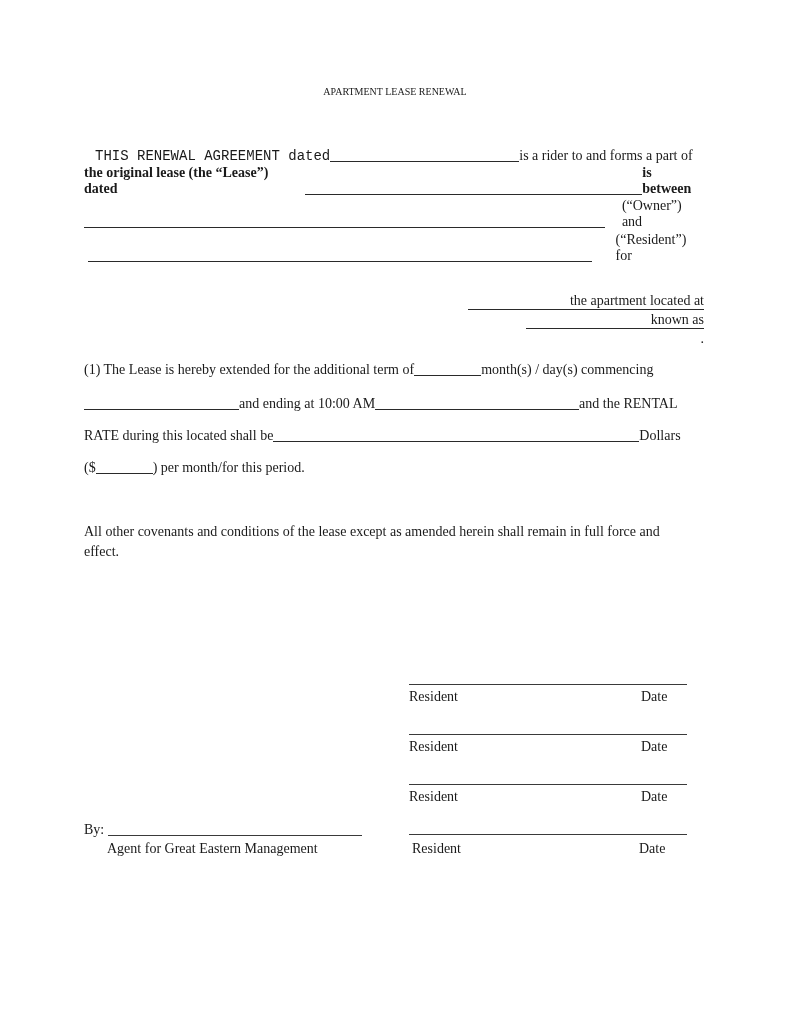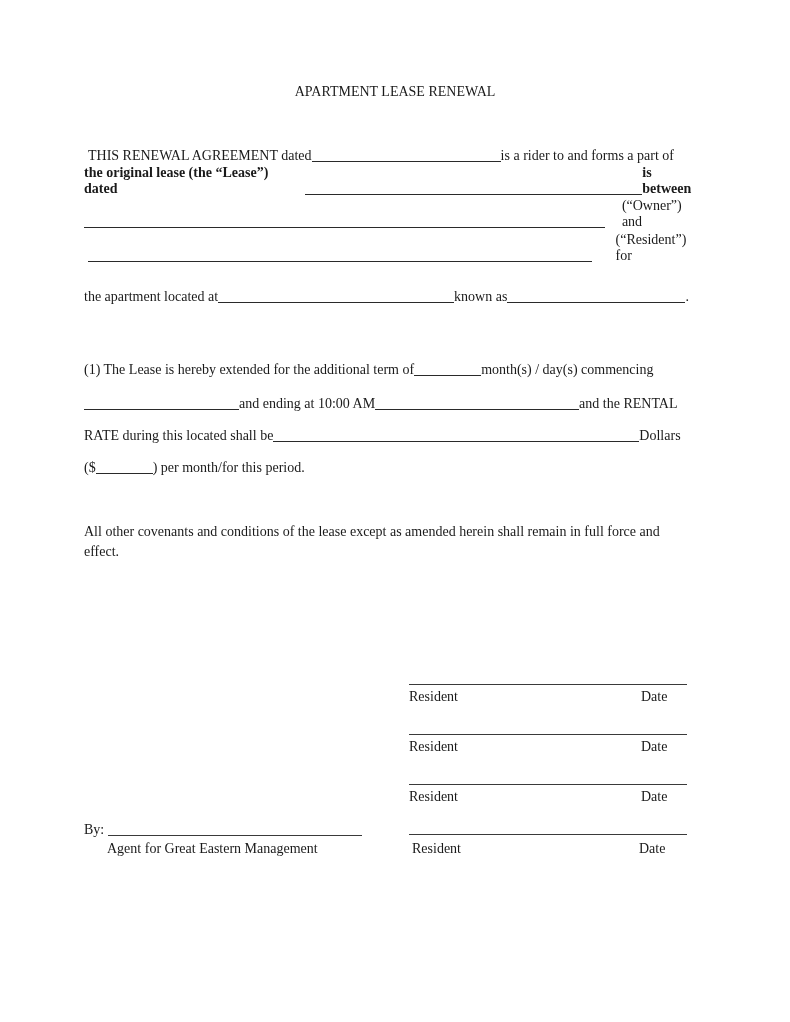--- a/index.html
+++ b/index.html
@@ -1,54 +1,54 @@
 <!DOCTYPE html>
 <html><head>
   <meta charset="utf-8">
   <style>
     html, body { margin:0; padding:0; background:#ffffff; }
     body { width:790px; height:1022px; position:relative; overflow:hidden;
            font-family:"Liberation Serif", "DejaVu Serif", serif; color:#1a1a1a; font-size:14px; }
     .abs { position:absolute; white-space:nowrap; line-height:16px; }
-    .title { left:0; width:790px; text-align:center; top:84px; font-size:14px; }
+    .title { left:0; width:790px; text-align:center; top:84px; font-size:10px; }
     .line { display:flex; align-items:flex-end; position:absolute; left:84px; width:620px; height:18px; }
     .blank { border-bottom:1px solid #2a2a2a; height:14px; display:inline-block; margin-bottom:2px; }
     .txt { line-height:16px; }
     .sig { position:absolute; border-top:1px solid #3a3a3a; height:0; }
   </style>
 </head>
 <body>
 
 <div>
 
   <div class="abs title">APARTMENT LEASE RENEWAL</div>
 
   <div class="line" style="top:146px;">
-    <span class="txt" style="margin-left:4px;">THIS RENEWAL AGREEMENT dated</span>
+    <span class="txt" style="margin-left:11px;font-family:Liberation Mono, monospace;">THIS RENEWAL AGREEMENT dated</span>
     <span class="blank" style="width:189px;"></span>
     <span class="txt">is a rider to and forms a part of</span>
   </div>
 
   <div class="line" style="top:179px;font-weight:bold;">
     <span class="txt">the original lease (the “Lease”) dated</span>
     <span class="blank" style="width:338px;"></span>
     <span class="txt">is between</span>
   </div>
 
   <div class="line" style="top:212px;gap:17px;">
     <span class="blank" style="width:530px;"></span>
     <span class="txt">(“Owner”) and</span>
   </div>
 
   <div class="line" style="top:246px;gap:24px;">
     <span class="blank" style="width:516px; margin-left:4px;"></span>
     <span class="txt">(“Resident”) for</span>
   </div>
 
-  <div class="line" style="top:287px;">
+  <div class="line" style="top:293px;flex-direction:column;">
     <span class="txt">the apartment located at</span>
     <span class="blank" style="width:236px;"></span>
     <span class="txt">known as</span>
     <span class="blank" style="width:178px;"></span>
     <span class="txt">.</span>
   </div>
 
   <div class="line" style="top:360px;">
     <span class="txt">(1) The Lease is hereby extended for the additional term of</span>
     <span class="blank" style="width:67px;"></span>

